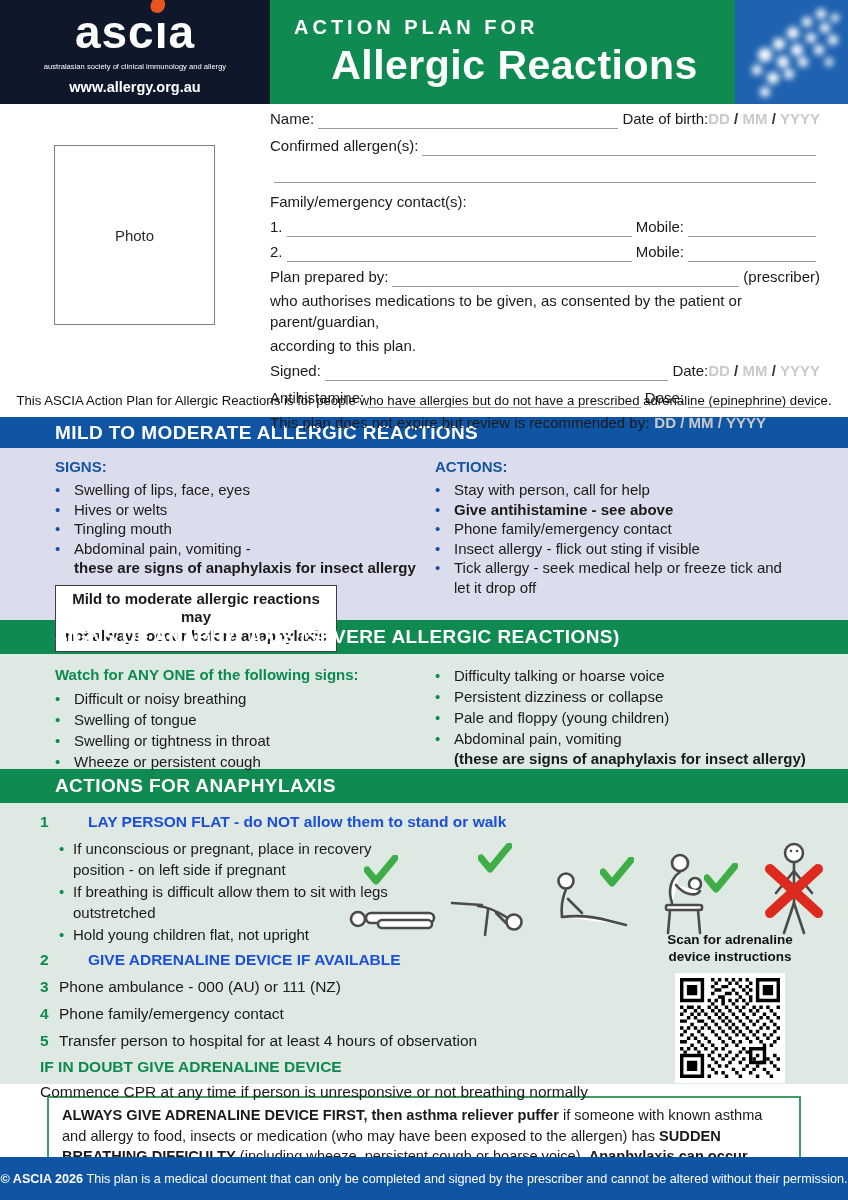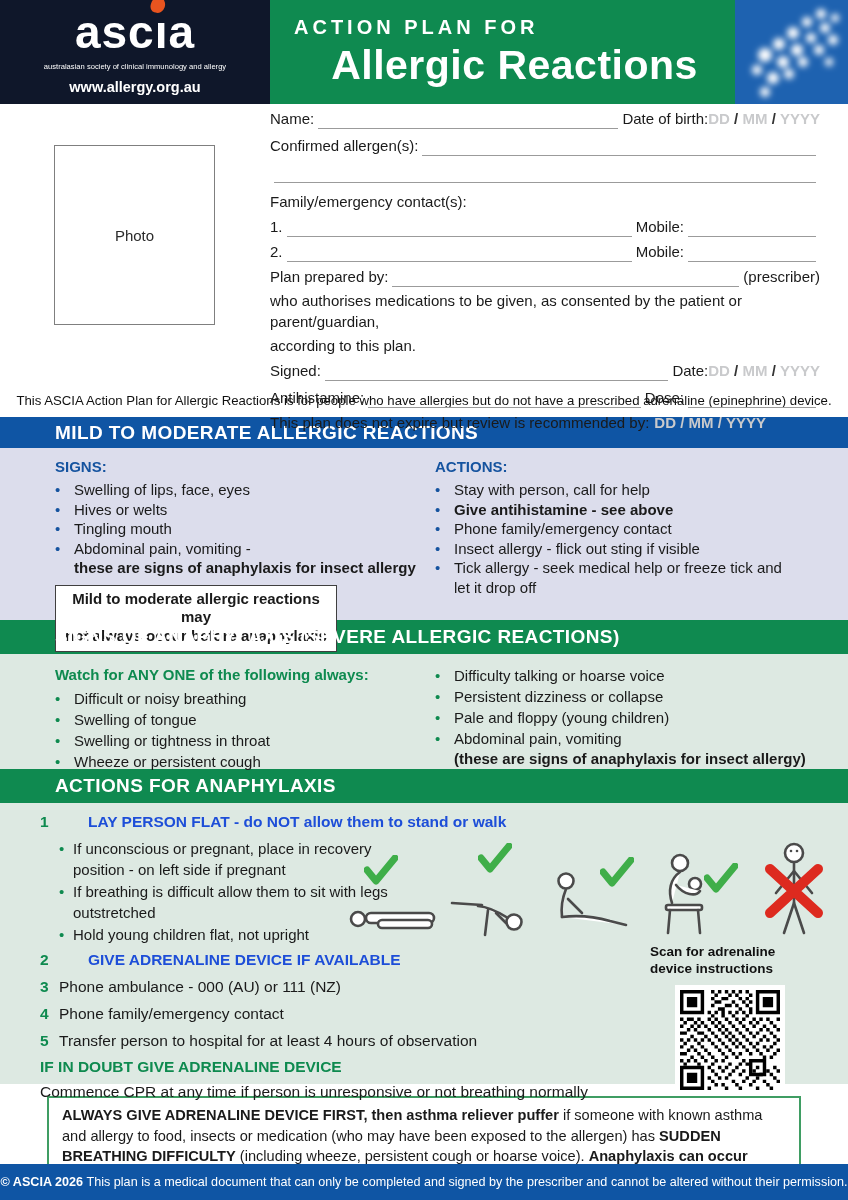--- a/index.html
+++ b/index.html
@@ -68,28 +68,28 @@
   .step-num { color:#0e8a4f; font-weight:bold; width:19px; flex:0 0 19px; }
   .step-green { color:#1d4ed8; font-weight:bold;margin-left:29px; }
   .sub-bullets { width:336px; margin:2px 0 4px 19px; }
   .sub-bullets li { display:flex; font-size:15px; line-height:20.5px; margin-bottom:2px; }
   .sub-bullets .dot { width:14px; flex:0 0 14px; color:#0e8a4f; }
   .doubt { color:#0e8a4f; font-weight:bold; font-size:15.5px; margin:2px 0 7px 0; }
   .cpr { font-size:15.5px; }
   .figures { position:absolute; left:348px; top:38px; display:flex; gap:8px; }
   .fig { position:relative; width:92px; height:100px; }
   .fig svg { position:absolute; }
-  .qr-block { position:absolute; left:650px; top:128px; width:160px; text-align:left;margin-top:12px; }
+  .qr-block { position:absolute; left:650px; top:128px; width:160px; text-align:center; }
   .qr-caption { font-weight:bold; font-size:13.5px; line-height:17px; color:#111; }
   .qr-box { margin:8px auto 0 auto; width:110px; height:110px; background:#fff; padding:5px; }
 
   
   .warning { width:754px; margin:12px auto 0 auto; border:2px solid #3f9d63; background:#fff; padding:7px 13px 8px 13px; font-size:14.6px; line-height:20.5px; }
   .footnote { text-align:center; font-size:12.4px; padding-top:8px; color:#111; }
-  .footer { position:absolute; left:0; right:0; bottom:0; height:36px; background:#0f55a4; color:#fff; display:flex; align-items:center; justify-content:center; font-size:12.6px; }
+  .footer { position:absolute; left:0; right:0; bottom:0; height:43px; background:#0f55a4; color:#fff; display:flex; align-items:center; justify-content:center; font-size:12.6px; }
   .stroke-fig { stroke:#4a4a4a; stroke-width:2.6; fill:#fff; stroke-linecap:round; stroke-linejoin:round; }
 </style>
 </head>
 <body>
 
 <div class="page">
 
   <div class="header">
     <div class="logo-box">
       <div class="logo-word-wrap">
@@ -261,21 +261,21 @@
             <span class="dot">•</span>
             <span class="txt" style="max-width:330px;">Tick allergy - seek medical help or freeze tick and let it drop off</span>
           </li>
       </ul>
     </div>
   </div>
 
   <div class="banner banner-green">SIGNS OF ANAPHYLAXIS (SEVERE ALLERGIC REACTIONS)</div>
   <div class="severe">
     <div class="col-left">
-      <div class="hd-green">Watch for ANY ONE of the following always:</div>
+      <div class="hd-green">Watch for ANY ONE of the following signs:</div>
       <ul class="blt blt-green">
         <li>
             <span class="dot">•</span>
             <span class="txt">Difficult or noisy breathing</span>
           </li>
         <li>
             <span class="dot">•</span>
             <span class="txt">Swelling of tongue</span>
           </li>
         <li>

